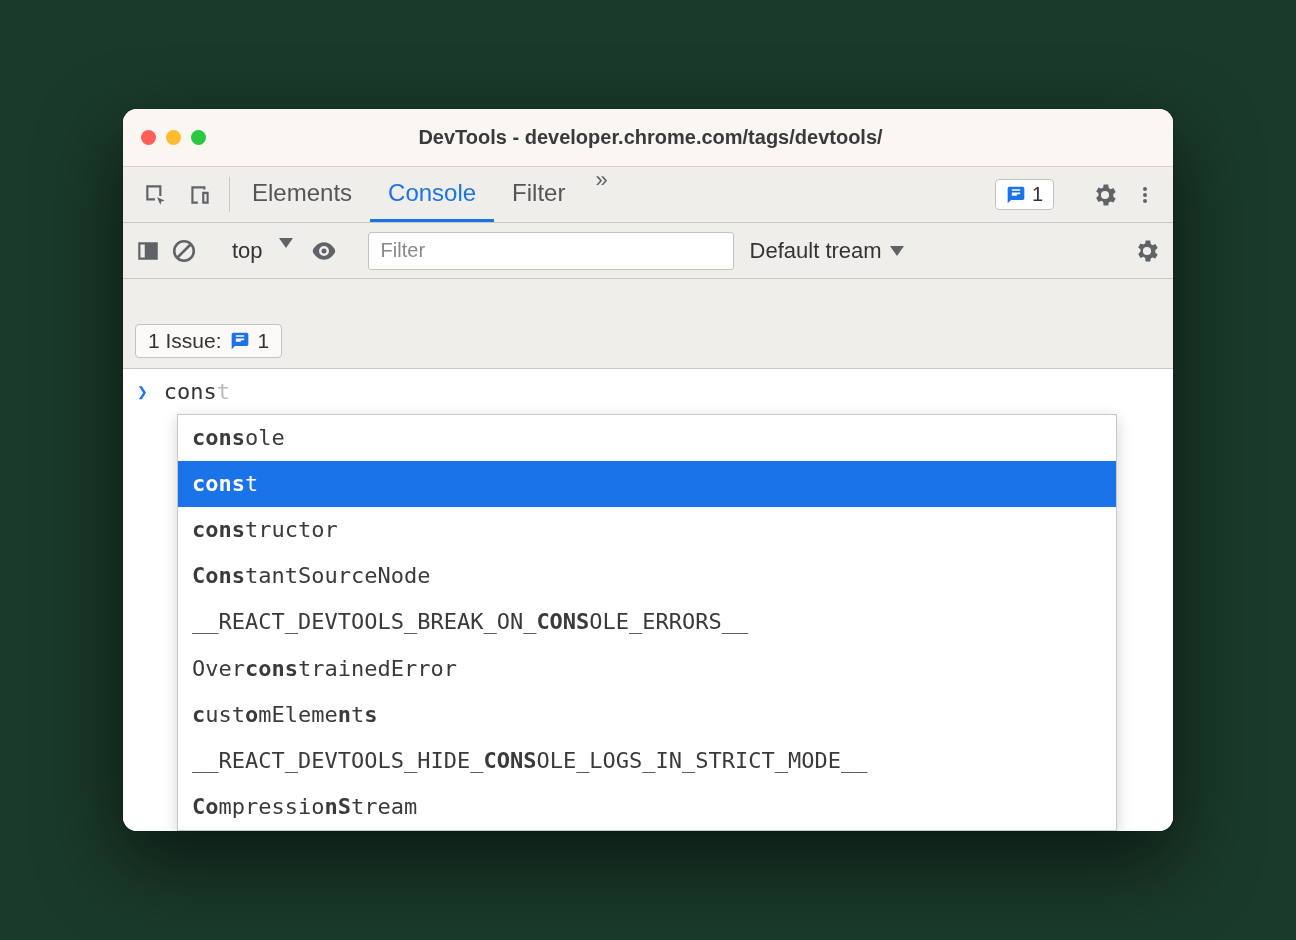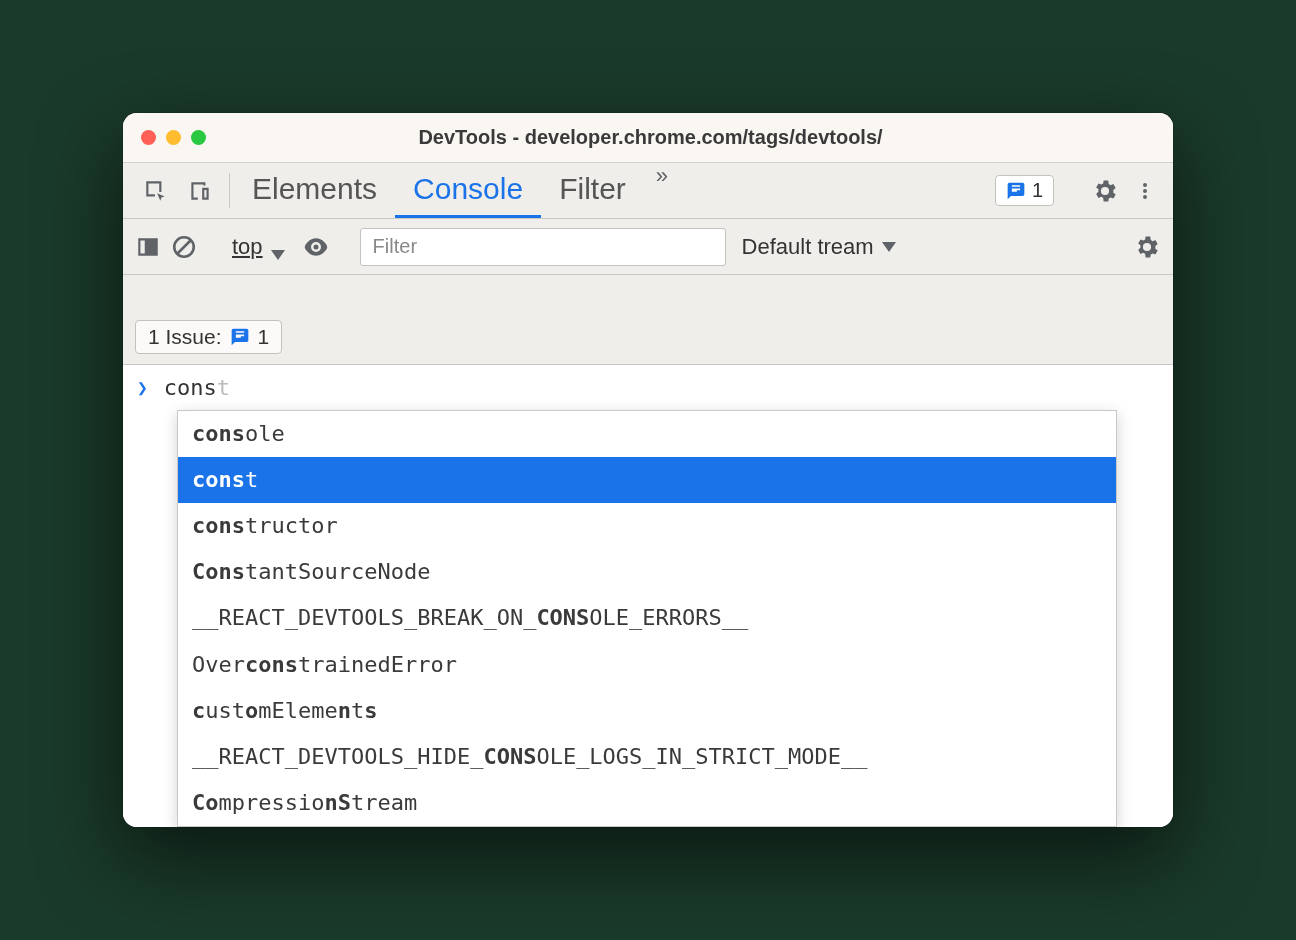--- a/index.html
+++ b/index.html
@@ -14,21 +14,21 @@
     }
     .window {
       width: 1050px;
       background: #fff;
       border-radius: 14px;
       overflow: hidden;
       box-shadow: 0 30px 80px rgba(0,0,0,0.6), 0 0 0 1px rgba(0,0,0,0.1);
     }
     .titlebar {
       background: #faf6f2;
-      height: 50px;
+      height: 58px;
       display: flex;
       align-items: center;
       padding: 0 18px;
       border-bottom: 1px solid #d4d0cc;
     }
     .traffic-lights {
       display: flex;
       gap: 10px;
       flex-shrink: 0;
     }
@@ -60,21 +60,21 @@
     }
     .divider {
       width: 1px;
       background: #cac8c5;
       margin: 10px 4px;
     }
     .tab {
       display: flex;
       align-items: center;
       padding: 0 18px;
-      font-size: 30px;
+      font-size: 24px;
       color: #555;
       cursor: pointer;
       border-bottom: 3px solid transparent;
     }
     .tab.active {
       color: #1a73e8;
       border-bottom-color: #1a73e8;
     }
     .tabbar-right {
       margin-left: auto;
@@ -99,27 +99,26 @@
       background: #f0eeeb;
       height: 56px;
       border-bottom: 1px solid #cac8c5;
       display: flex;
       align-items: center;
       padding: 0 12px;
       gap: 10px;
     }
     .context-select {
       display: flex;
-      align-items: flex-end;
-      gap: 8px;
+      align-items: flex-start;
+      gap: 16px;
       font-size: 22px;
       color: #333;
       padding: 0 6px;
       cursor: pointer;
-      text-decoration: underline;
     }
     .filter-input {
       height: 38px;
       border: 1px solid #c4c2bf;
       background: #fff;
       border-radius: 3px;
       padding: 0 12px;
       font-size: 20px;
       width: 366px;
       color: #333;

